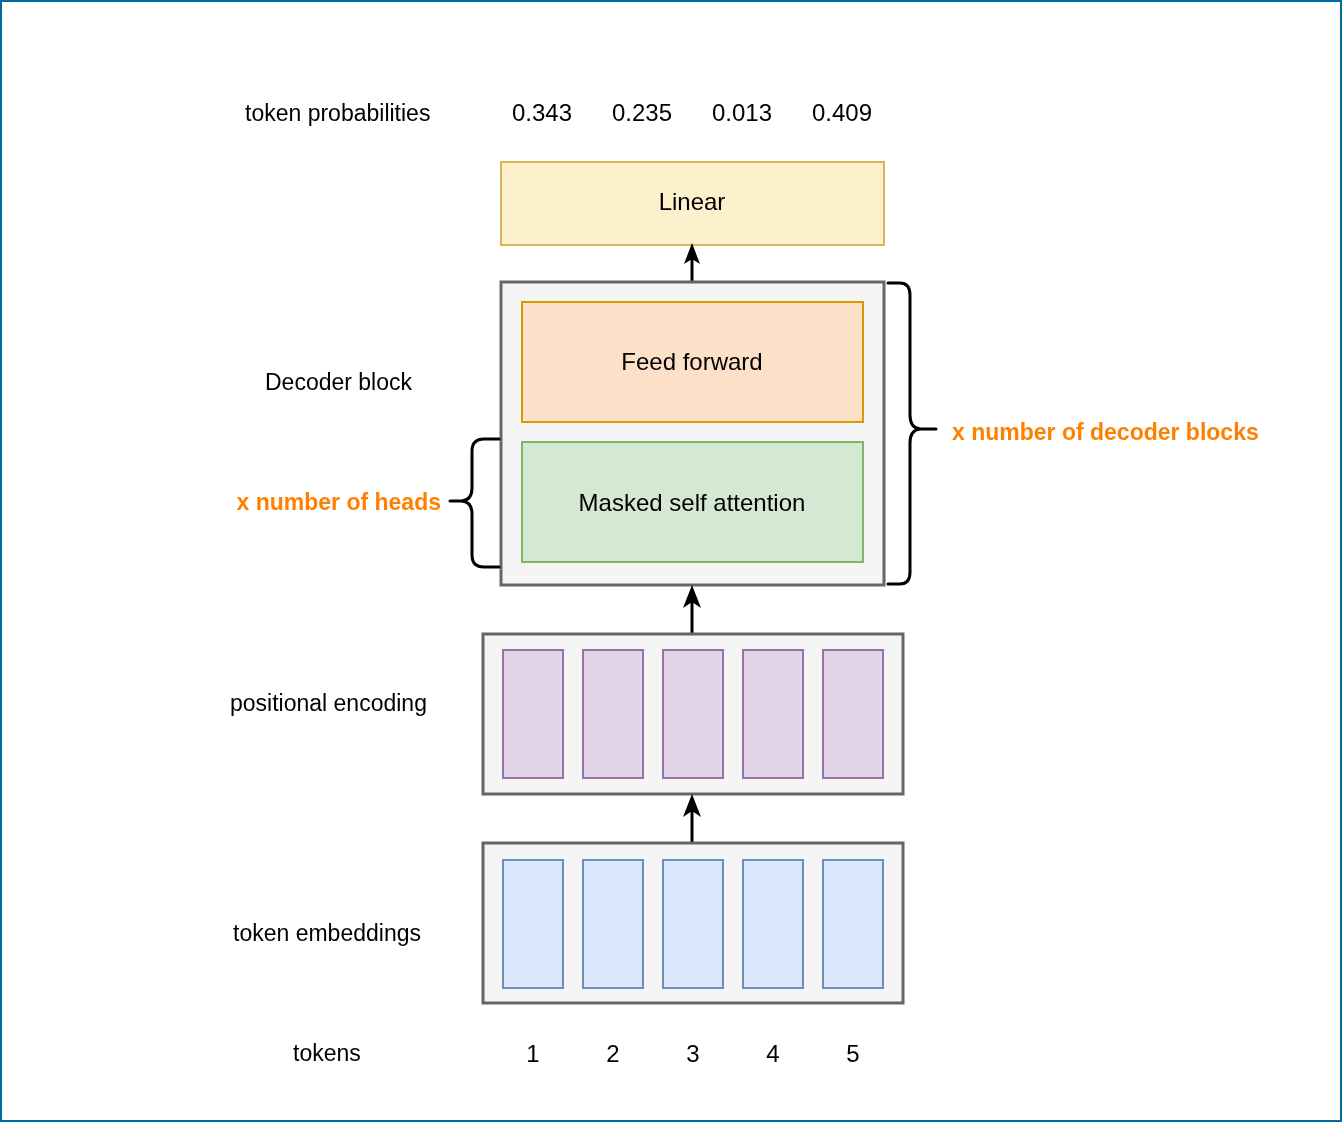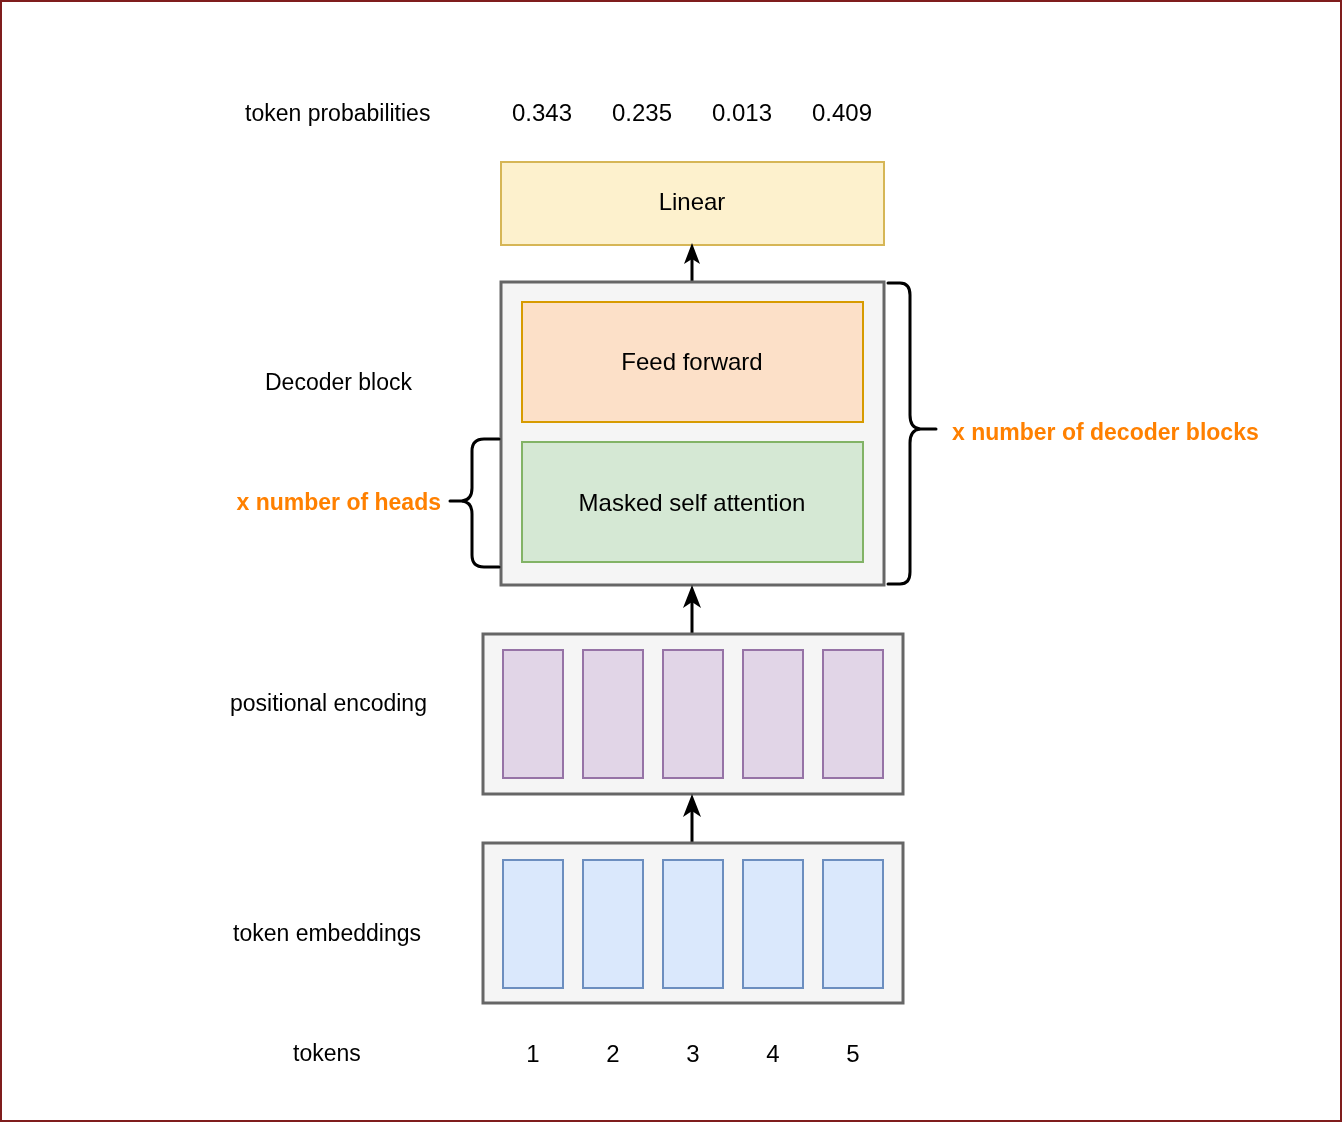--- a/index.html
+++ b/index.html
@@ -11,21 +11,21 @@
     width: 1342px;
     height: 1122px;
     font-family: "Liberation Sans", sans-serif;
     overflow: hidden;
   }
   #frame {
     position: relative;
     width: 1342px;
     height: 1122px;
     box-sizing: border-box;
-    border: 2px solid #7f1d1d;
+    border: 2px solid #0369a1;
     background: #ffffff;
   }
   #diagram {
     position: absolute;
     left: 0;
     top: 0;
     width: 1342px;
     height: 1122px;
     display: block;
   }

